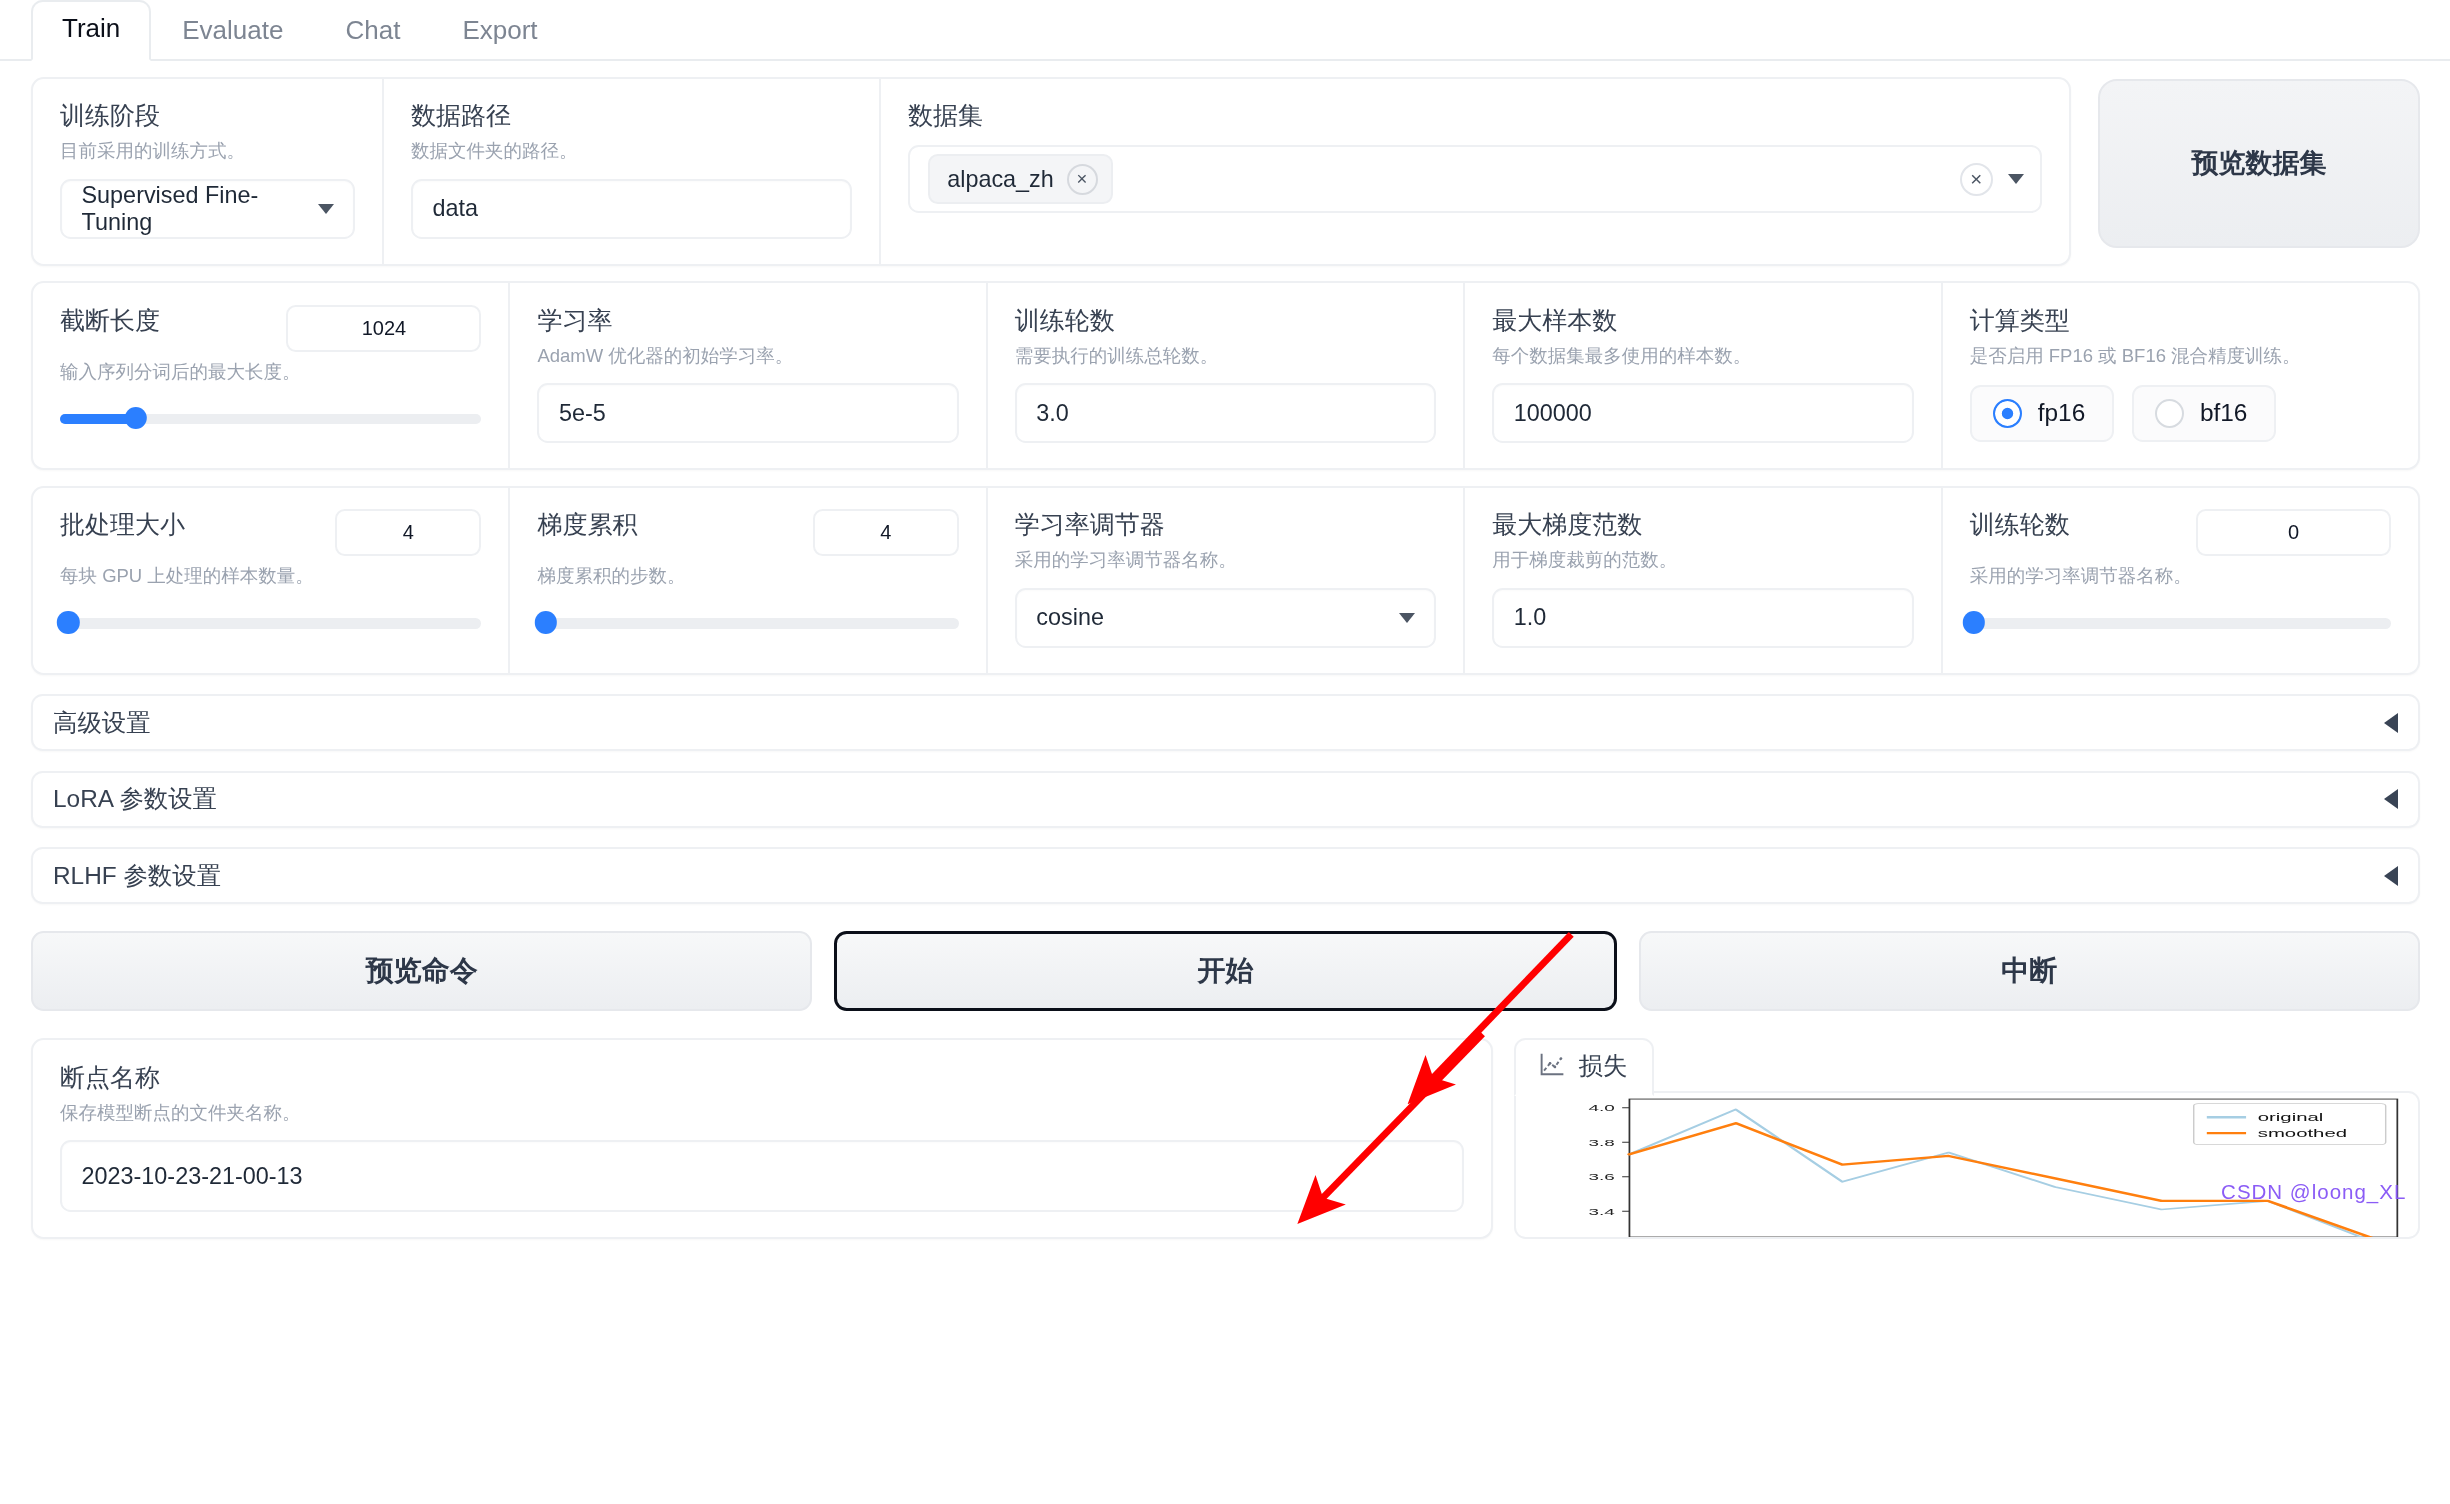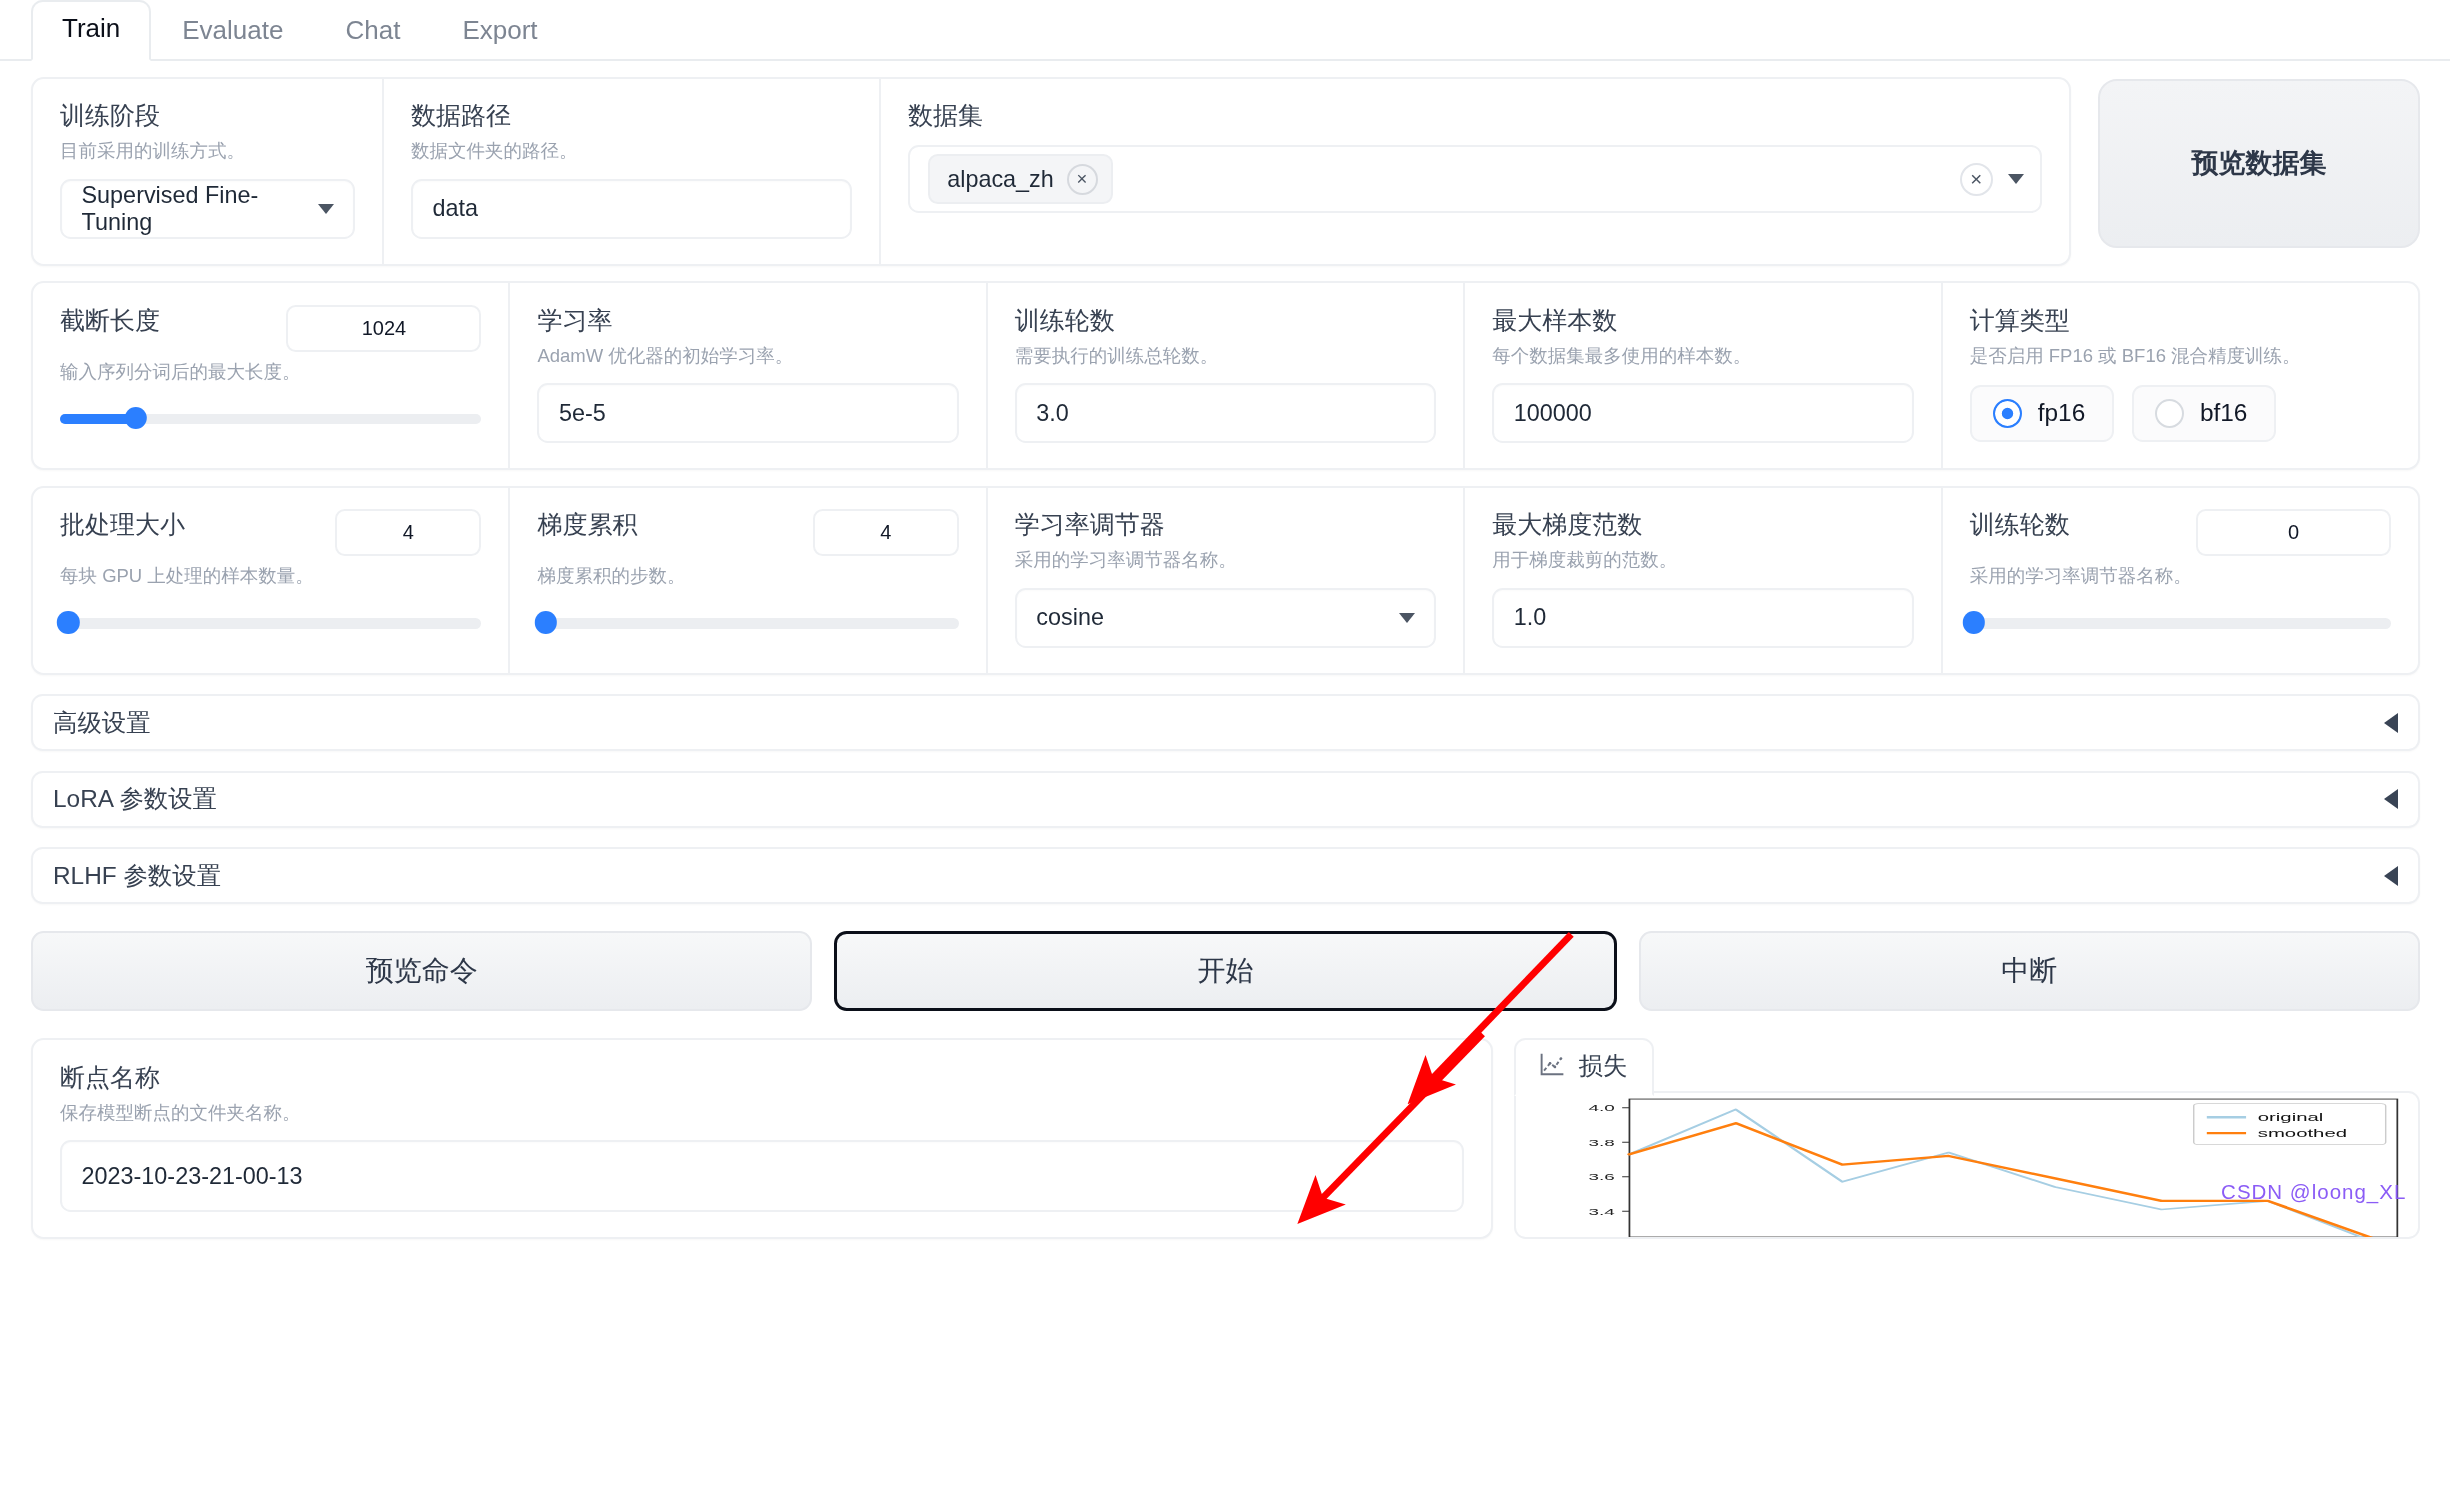--- a/index.html
+++ b/index.html
@@ -165,21 +165,21 @@
     border-right: 14.6px solid #394455;
   }
 
   
   .actions { display: flex; gap: 21.5px; margin: 27px 31px 0 31px; }
   .abtn {
     flex: 1; height: 80px;
     background: linear-gradient(180deg,#f7f8f9 0%, #eceef1 100%);
     border: 2px solid #e6e8ec; border-radius: 12.7px;
     display: flex; align-items: center; justify-content: center;
-    font-size: 28px; font-weight: normal; color: #2d3748;
+    font-size: 28px; font-weight: bold; color: #2d3748;
   }
   .abtn.focused { border: 3.9px solid #0b0f19; }
 
   
   .bottom { display: flex; margin: 27px 31px 0 31px; gap: 21.5px; align-items: stretch; }
   .ckpt {
     flex: 1.55; border: 2px solid #eef0f3; border-radius: 12.7px;
     background: #fff; padding: 21.5px 27px 25px 27px;
     box-shadow: 0 1px 2px rgba(0,0,0,0.03);
   }

